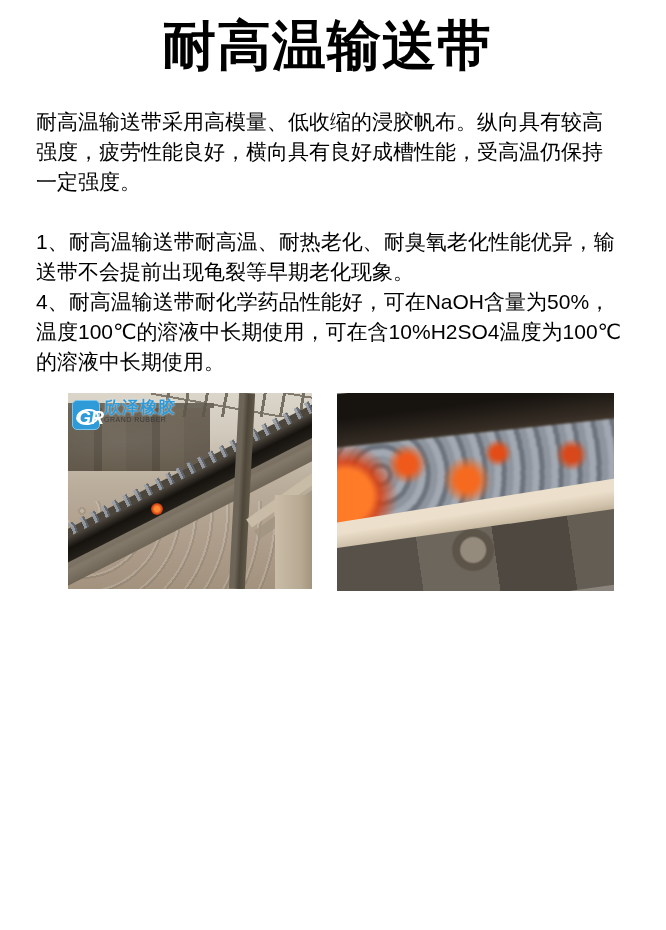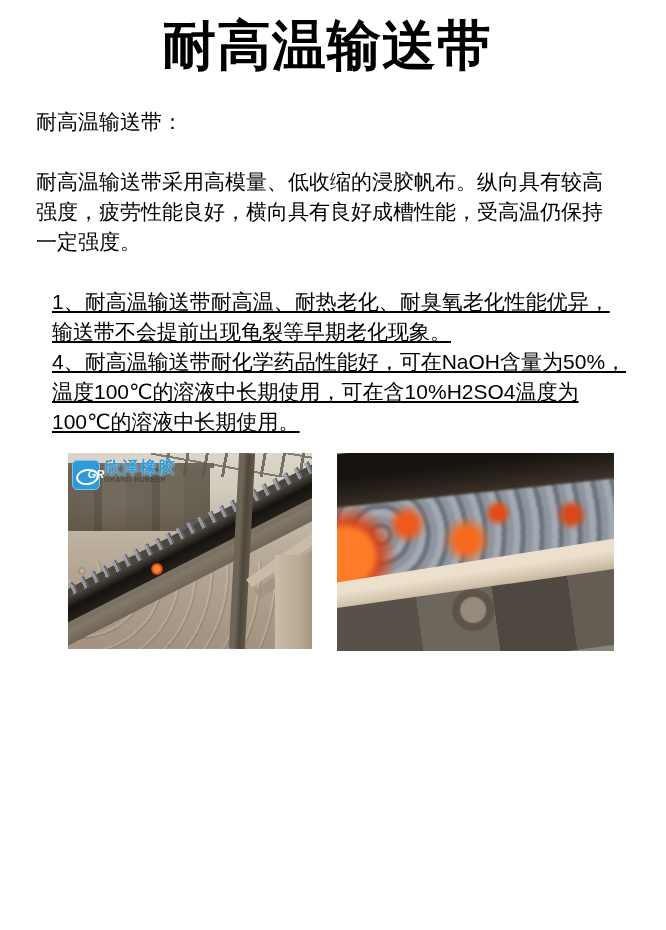--- a/index.html
+++ b/index.html
@@ -21,21 +21,21 @@
   .content{
     padding:0 36px;
     font-size:21px;
     line-height:30px;
     color:#000;
   }
   .content p{margin:0 16px 30px 0;}
   .content p.section-label{margin:0 0 30px 0;}
   .content p.feature-item{margin:0;}
   .content p.indent{text-indent:2em;}
-  .features{margin:0 0 0 16px;text-decoration:underline;}
+  .features{margin:0 0 0 0;}
 
   
   .photos{
     display:flex;
     gap:25px;
     padding-left:68px;
     margin-top:16px;
     align-items:flex-start;
   }
   figure.photo{
@@ -80,22 +80,22 @@
 
   
   .logo{position:absolute;left:4px;top:7px;display:flex;align-items:flex-start;gap:4px;z-index:5;}
   .logo-badge{
     width:28px;height:30px;border-radius:5px;
     background:#2E9BD8;border:1px solid #7cc4ea;
     position:relative;box-sizing:border-box;
   }
   .logo-ellipse{position:absolute;left:3px;top:8px;width:19px;height:12px;
     border:2px solid #fff;border-radius:50%;transform:rotate(-8deg);}
-  .logo-gr{position:absolute;left:10px;top:7px;width:100%;text-align:center;
-    font-weight:bold;font-style:italic;font-size:11px;color:#fff;letter-spacing:0;}
+  .logo-gr{position:absolute;left:4px;top:7px;width:100%;text-align:center;
+    font-weight:bold;font-style:italic;font-size:18px;color:#fff;letter-spacing:0;}
   .logo-cn{font-size:17px;font-weight:bold;color:#2E9BD8;line-height:16px;
     text-shadow:0 0 2px rgba(255,255,255,.9);letter-spacing:1px;}
   .logo-en{font-size:7px;color:#3a3a3a;letter-spacing:.5px;line-height:8px;}
 
   
   .pr-base{inset:0;background:linear-gradient(180deg,#8d8882 0%,#979289 45%,#8a847d 100%);}
   .pr-ceiling{right:0;top:0;width:70%;height:42%;
     background:
       repeating-linear-gradient(115deg,rgba(240,228,206,0) 0 13px,#dccbb2 13px 17px),
       repeating-linear-gradient(28deg,rgba(240,228,206,0) 0 20px,#e6d9c2 20px 24px),
@@ -122,21 +122,20 @@
       linear-gradient(90deg,#57514a 0 30%,#6d665c 30% 55%,#4e4840 55% 80%,#645d53 80% 100%);}
 </style>
 </head>
 <body>
 
 <div class="page">
 
   <h1 class="title">耐高温输送带</h1>
 
   <div class="content">
-    <p class="section-label">耐高温输送带：</p>
     <p>耐高温输送带采用高模量、低收缩的浸胶帆布。纵向具有较高强度，疲劳性能良好，横向具有良好成槽性能，受高温仍保持一定强度。</p>
 
 
     <div class="features">
       <p class="feature-item">1、耐高温输送带耐高温、耐热老化、耐臭氧老化性能优异，输送带不会提前出现龟裂等早期老化现象。</p>
       <p class="feature-item">4、耐高温输送带耐化学药品性能好，可在NaOH含量为50%，温度100℃的溶液中长期使用，可在含10%H2SO4温度为100℃的溶液中长期使用。</p>
     </div>
   </div>
 
   <div class="photos">

